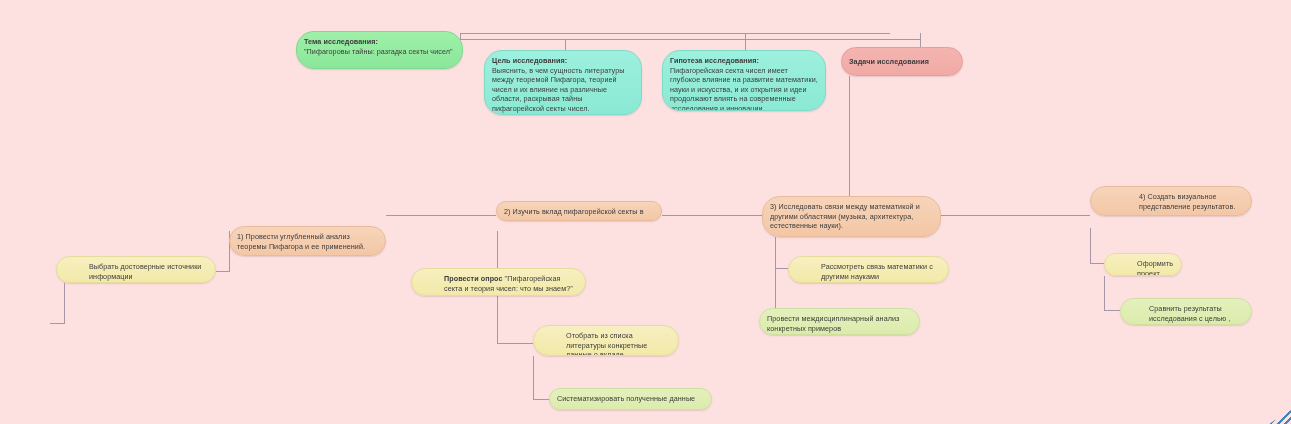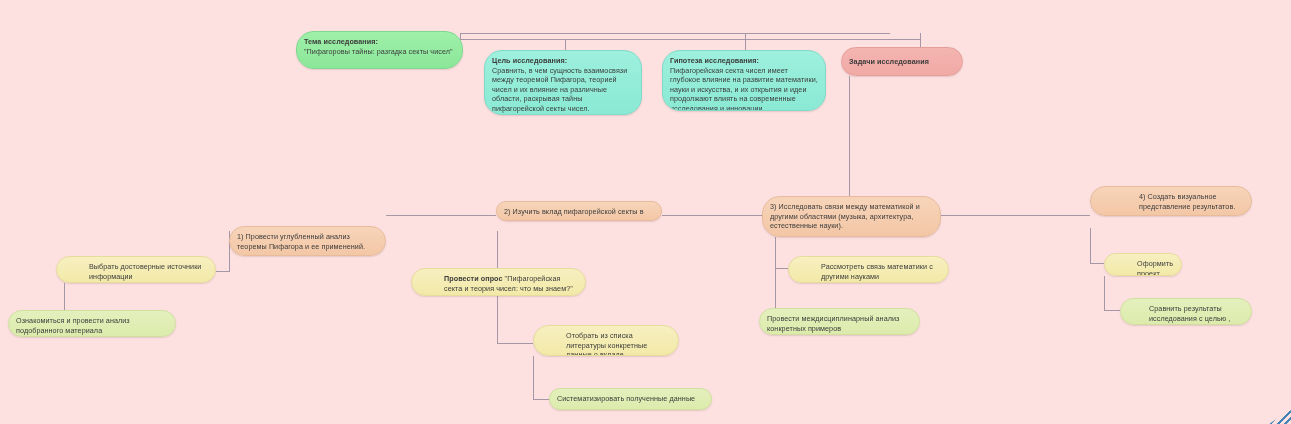--- a/index.html
+++ b/index.html
@@ -83,21 +83,21 @@
   <div class="ln v" style="left:1104px;top:276px;height:34px;"></div>
   <div class="ln h" style="left:1104px;top:310px;width:16px;"></div>
 
   <div class="node c-green" style="left:296px;top:31px;width:167px;height:38px;">
     <span class="title">Тема исследования:</span>
     <span>"Пифагоровы тайны: разгадка секты чисел"</span>
   </div>
 
   <div class="node c-teal" style="left:484px;top:50px;width:158px;height:65px;">
     <span class="title">Цель исследования:</span>
-    <span>Сравнить, в чем сущность взаимосвязи между теоремой Пифагора, теорией чисел и их влияние на различные области, раскрывая тайны пифагорейской секты чисел.</span>
+    <span>Выяснить, в чем сущность литературы между теоремой Пифагора, теорией чисел и их влияние на различные области, раскрывая тайны пифагорейской секты чисел.</span>
   </div>
 
   <div class="node c-teal" style="left:662px;top:50px;width:164px;height:61px;">
     <span class="title">Гипотеза исследования:</span>
     <span>Пифагорейская секта чисел имеет глубокое влияние на развитие математики, науки и искусства, и их открытия и идеи продолжают влиять на современные исследования и инновации.</span>
   </div>
 
   <div class="node c-pink" style="left:841px;top:47px;width:122px;height:29px;display:flex;align-items:center;">
     <span class="title" style="font-weight:bold;text-align:center;">Задачи исследования</span>
   </div>
@@ -115,23 +115,20 @@
   </div>
 
   <div class="node c-orange" style="left:1090px;top:186px;width:162px;height:30px;padding-left:48px;">
     <span>4) Создать визуальное представление результатов.</span>
   </div>
 
   <div class="node c-yellow" style="left:56px;top:256px;width:160px;height:27px;">
     <span>Выбрать достоверные источники информации</span>
   </div>
 
-  <div class="node c-lime" style="left:8px;top:310px;width:168px;height:27px;">
-    <span>Ознакомиться  и провести анализ подобранного материала</span>
-  </div>
 
   <div class="node c-yellow" style="left:411px;top:268px;width:175px;height:28px;">
     <b>Провести опрос</b><span> "Пифагорейская секта и теория чисел: что мы знаем?"</span>
   </div>
 
   <div class="node c-yellow" style="left:533px;top:325px;width:146px;height:31px;">
     <span>Отобрать из списка литературы конкретные данные о вкладе пифагорейской секты в теорию чисел</span>
   </div>
 
   <div class="node c-lime" style="left:549px;top:388px;width:163px;height:22px;display:flex;align-items:center;">

